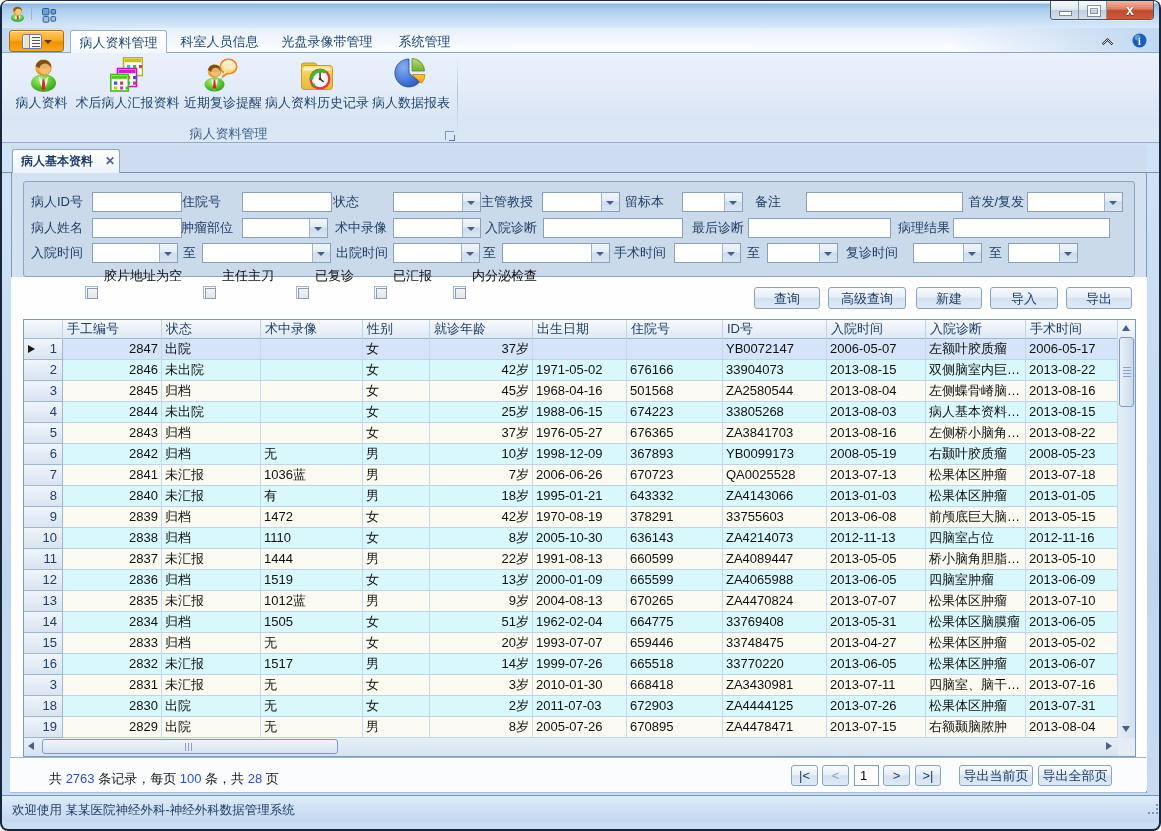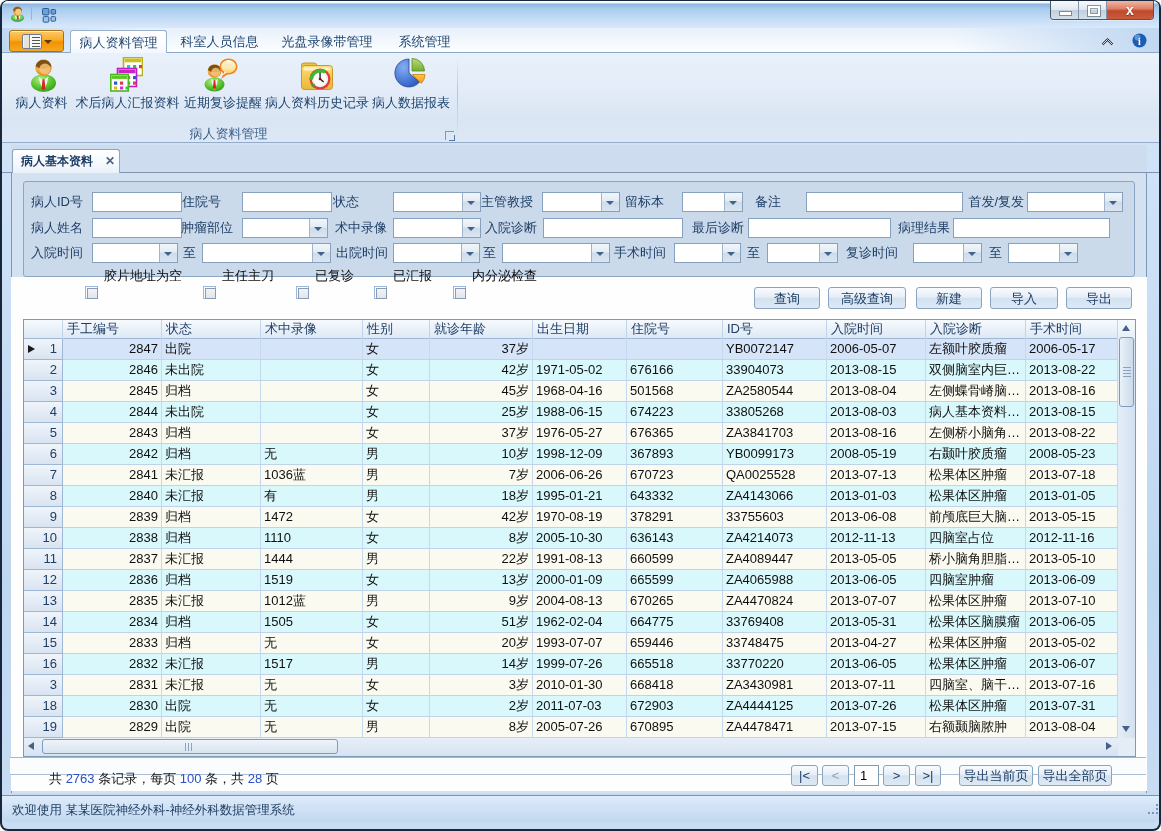--- a/index.html
+++ b/index.html
@@ -60,21 +60,21 @@
 .row{position:absolute;left:0;height:21px;width:1094px;display:flex}
 .rh{width:39px;height:21px;flex:none;border-right:1px solid #9db7d4;border-bottom:1px solid #9db7d4;
 background:linear-gradient(180deg,#f0f5fb 0%,#e4ecf6 50%,#d9e4f1 100%);position:relative;
 text-align:right;padding-right:5px;line-height:20px;color:#1e3e66}
 .cell{height:21px;line-height:20px;border-right:1px solid #c5d8ee;border-bottom:1px solid #bfd3eb;
 padding:0 3px;color:#101010;overflow:hidden;white-space:nowrap;flex:none}
 .r-cream .cell{background:#fbfaf0}
 .r-cyan .cell{background:#d8f8fc}
 .r-sel .cell{background:#d6e4f9}
 .num{text-align:right}
-#pagestrip{position:absolute;left:-2px;top:584px;width:1136px;height:18px;background:#fbfcfd;border-top:1px solid #a0b8cf;border-bottom:1px solid #a9bdd3}
+#pagestrip{position:absolute;left:-2px;top:584px;width:1136px;height:36px;background:#fbfcfd;border-top:1px solid #a0b8cf;border-bottom:1px solid #a9bdd3}
 #statusbar{position:absolute;left:2px;top:795px;width:1157px;height:27px;border-top:1px solid #7593bb;
 background:linear-gradient(180deg,#ddecfa 0%,#cfe1f5 50%,#c2d7ee 100%);color:#1c3a5e;border-radius:0 0 6px 6px}
 .pgbtn{position:absolute;height:21px;border:1px solid #89a3c1;border-radius:3px;text-align:center;
 background:linear-gradient(180deg,#f9fbfe 0%,#e6eef7 45%,#d4e2f0 52%,#dde9f5 100%);line-height:20px;color:#1e3e66}
 </style></head><body>
 <div id="win">
     <div id="frame"></div>
     <div id="titlebar"></div>
     <div id="tabstrip"></div>
 

